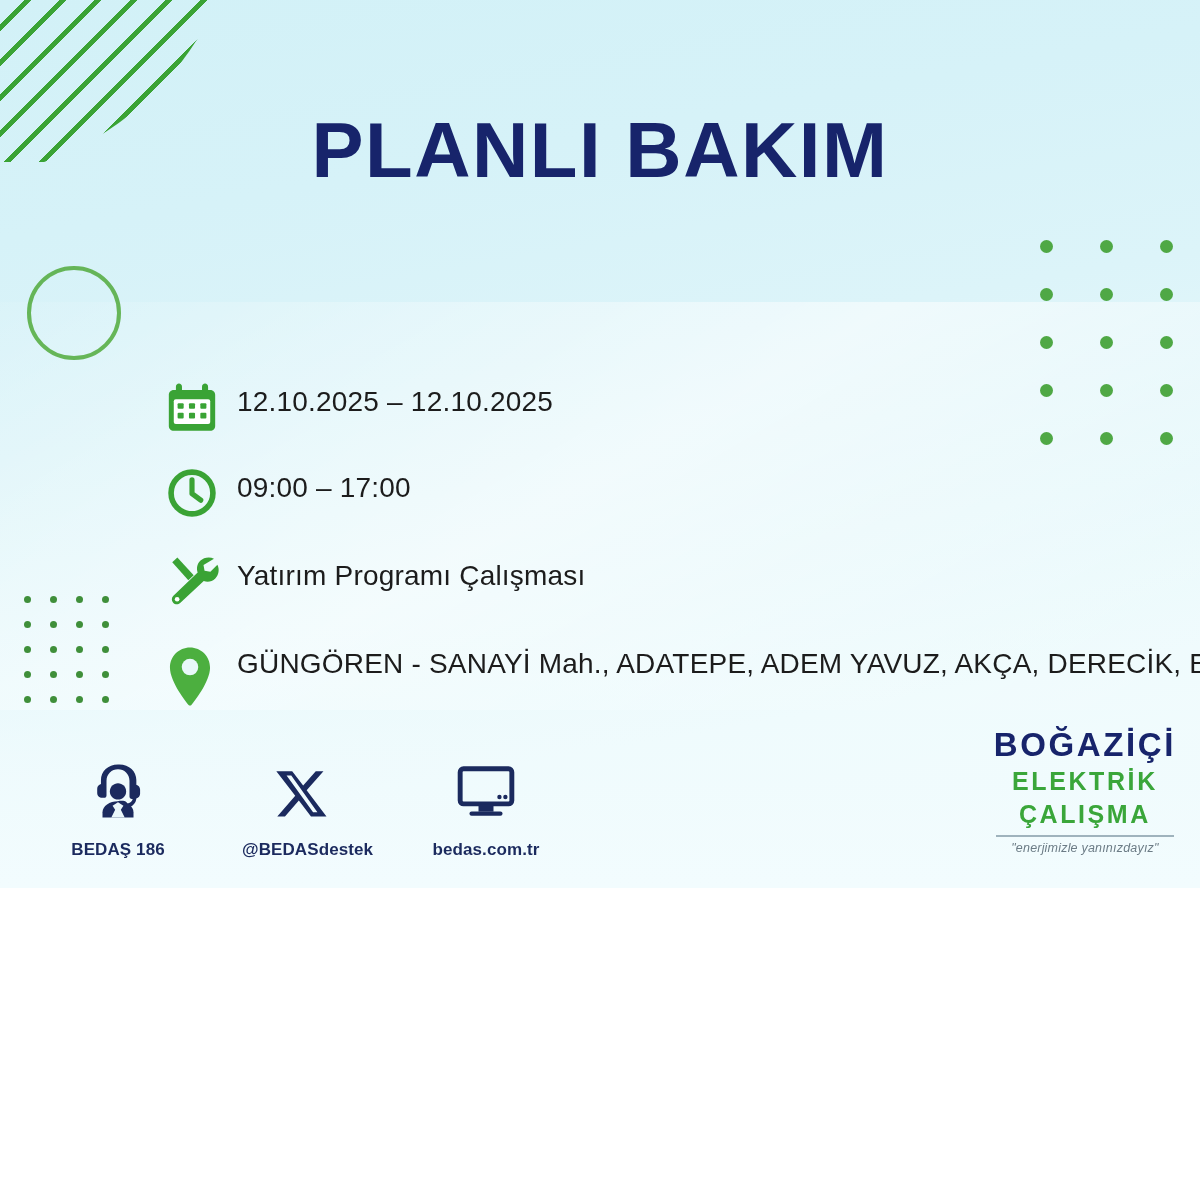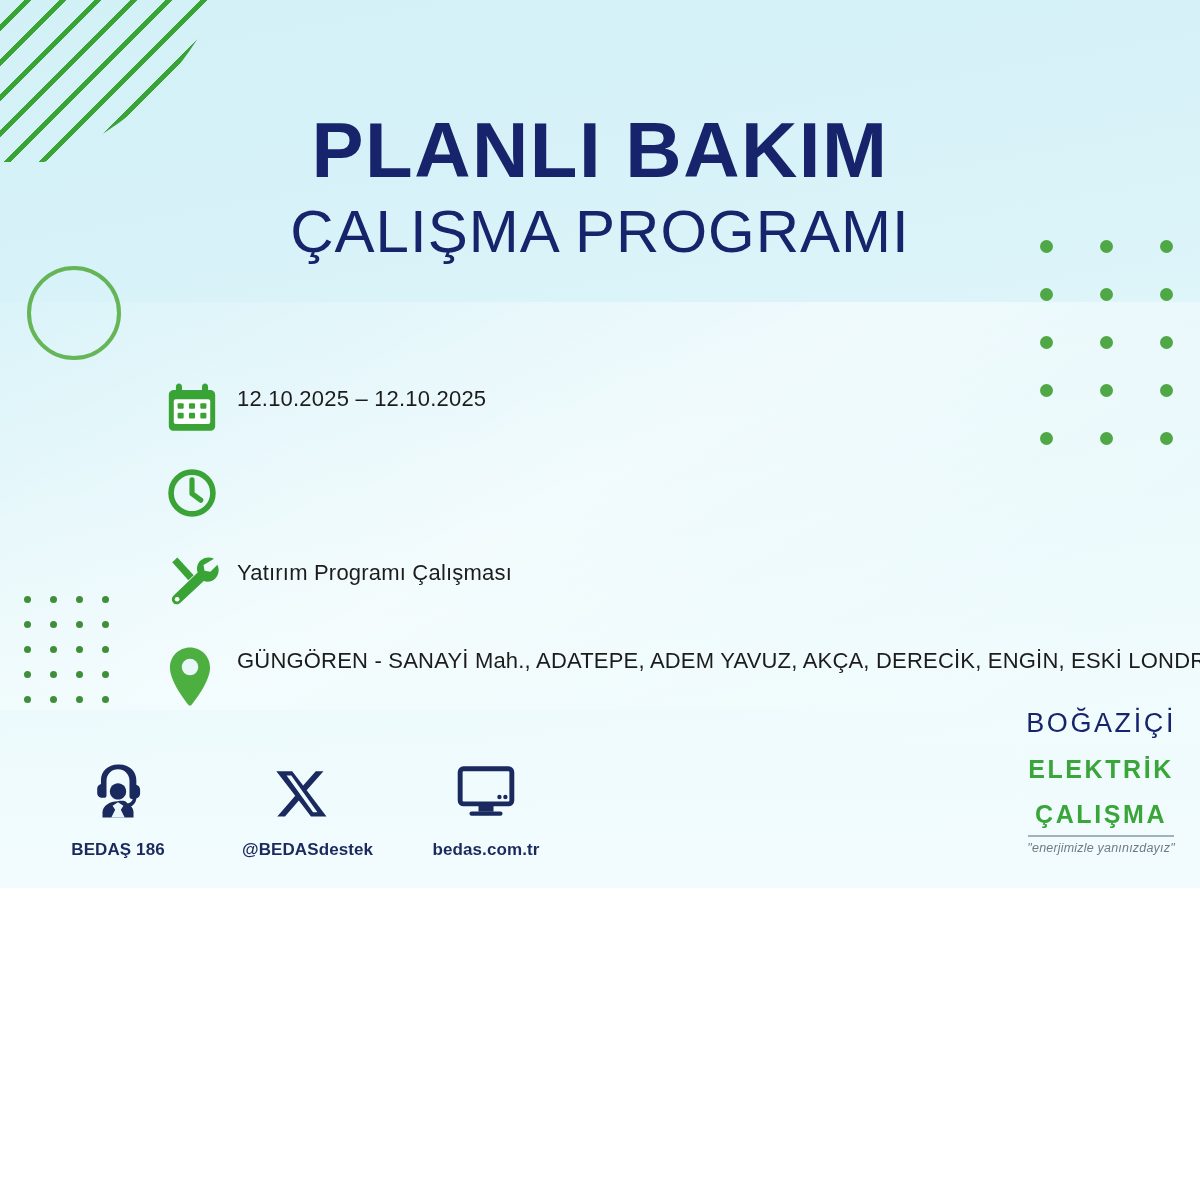--- a/index.html
+++ b/index.html
@@ -153,21 +153,21 @@
   }
   .info-row .ico {
     width: 72px;
     min-width: 72px;
     display: flex;
     align-items: flex-start;
     justify-content: flex-start;
     padding-top: 2px;
   }
   .info-row .txt {
-    font-size: 22px;
+    font-size: 28px;
     color: #1c1c1c;
     line-height: 1.0;
     padding-top: 10px;
     letter-spacing: 0.2px;
     white-space: nowrap;
   }
   .row-date { margin-bottom: 30px; }
   .row-time { margin-bottom: 32px; }
   .row-work { margin-bottom: 30px; }
 
@@ -212,31 +212,31 @@
 
   
   .logo {
     position: absolute;
     right: 24px;
     bottom: 34px;
     text-align: center;
     line-height: 1;
   }
   .logo .l1 {
-    font-size: 27px;
-    font-weight: 400;
+    font-size: 33px;
+    font-weight: 700;
     letter-spacing: 2.6px;
     color: #17246b;
   }
   .logo .l2, .logo .l3 {
     font-size: 25px;
     font-weight: 700;
     letter-spacing: 2.6px;
     color: #3aa63a;
-    margin-top: 20px;
+    margin-top: 8px;
   }
   .logo .rule {
     height: 2px;
     background: #9fb3bd;
     margin: 8px 2px 5px 2px;
   }
   .logo .tag {
     font-size: 12.5px;
     font-style: italic;
     color: #6c7c86;
@@ -293,21 +293,20 @@
     <span></span>
       <span></span>
       <span></span>
     <span></span>
       <span></span>
       <span></span>
   </div>
 
   <div class="header">
     <div class="title-main">PLANLI BAKIM</div>
-    <div class="title-sub">ÇALIŞMA PROGRAMI</div>
   </div>
 
   <div class="info-block">
 
     <div class="info-row row-date">
       <div class="ico">
         <svg width="54" height="54" viewBox="0 0 24 24" aria-hidden="true">
           <path fill="#3aa335" d="M6.2 1.6c.75 0 1.35.6 1.35 1.35V4.4h8.9V2.95c0-.75.6-1.35 1.35-1.35s1.35.6 1.35 1.35V4.4h1.0c1.2 0 2.15.95 2.15 2.15v13.9c0 1.2-.95 2.15-2.15 2.15H3.85c-1.2 0-2.15-.95-2.15-2.15V6.55c0-1.2.95-2.15 2.15-2.15h1.0V2.95c0-.75.6-1.35 1.35-1.35z"></path>
           <rect x="3.9" y="8.5" width="16.2" height="11.1" rx="0.9" fill="#ffffff"></rect>
           <g fill="#3aa335">
@@ -323,20 +322,21 @@
       <div class="txt">12.10.2025 – 12.10.2025</div>
     </div>
 
     <div class="info-row row-time">
       <div class="ico">
         <svg width="54" height="54" viewBox="0 0 24 24" aria-hidden="true">
           <circle cx="12" cy="12" r="9.3" fill="none" stroke="#3aa335" stroke-width="2.5"></circle>
           <path d="M12 6.2v6.1l3.9 2.9" fill="none" stroke="#3aa335" stroke-width="2.3" stroke-linecap="round" stroke-linejoin="round"></path>
         </svg>
       </div>
+      <div class="txt">09:00 – 17:00</div>
     </div>
 
     <div class="info-row row-work">
       <div class="ico">
         <svg width="56" height="56" viewBox="0 0 24 24" aria-hidden="true">
           <g fill="#3aa335">
             <path d="M3.1 3.5l2.2-2.0 7.0 7.6-2.3 2.1z"></path>
             <path d="M21.0 2.0c-1.9-1.0-4.4-.6-5.9.9-1.35 1.35-1.7 3.3-1.1 5.0L3.6 17.9c-.85.8-.9 2.15-.1 3.0.8.85 2.15.9 3.0.1L16.6 11.6c1.7.6 3.6.25 4.95-1.1 1.5-1.5 1.9-4.0.9-5.85l-3.0 3.0-2.5-.45-.45-2.5z"></path>
             <circle cx="5.2" cy="19.4" r="1.0" fill="#ffffff"></circle>
           </g>

